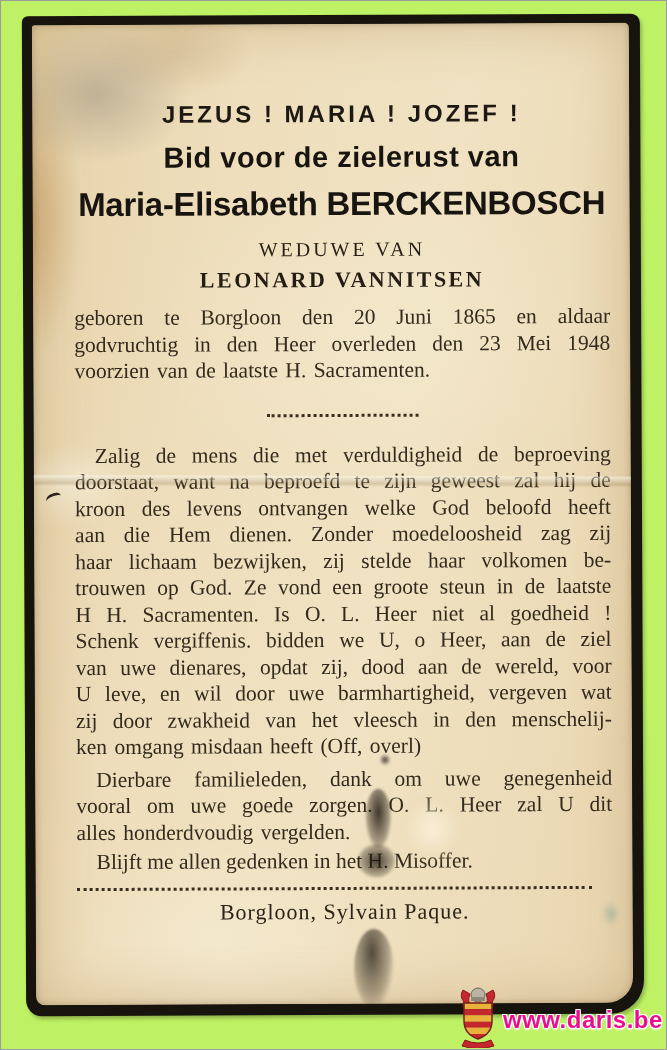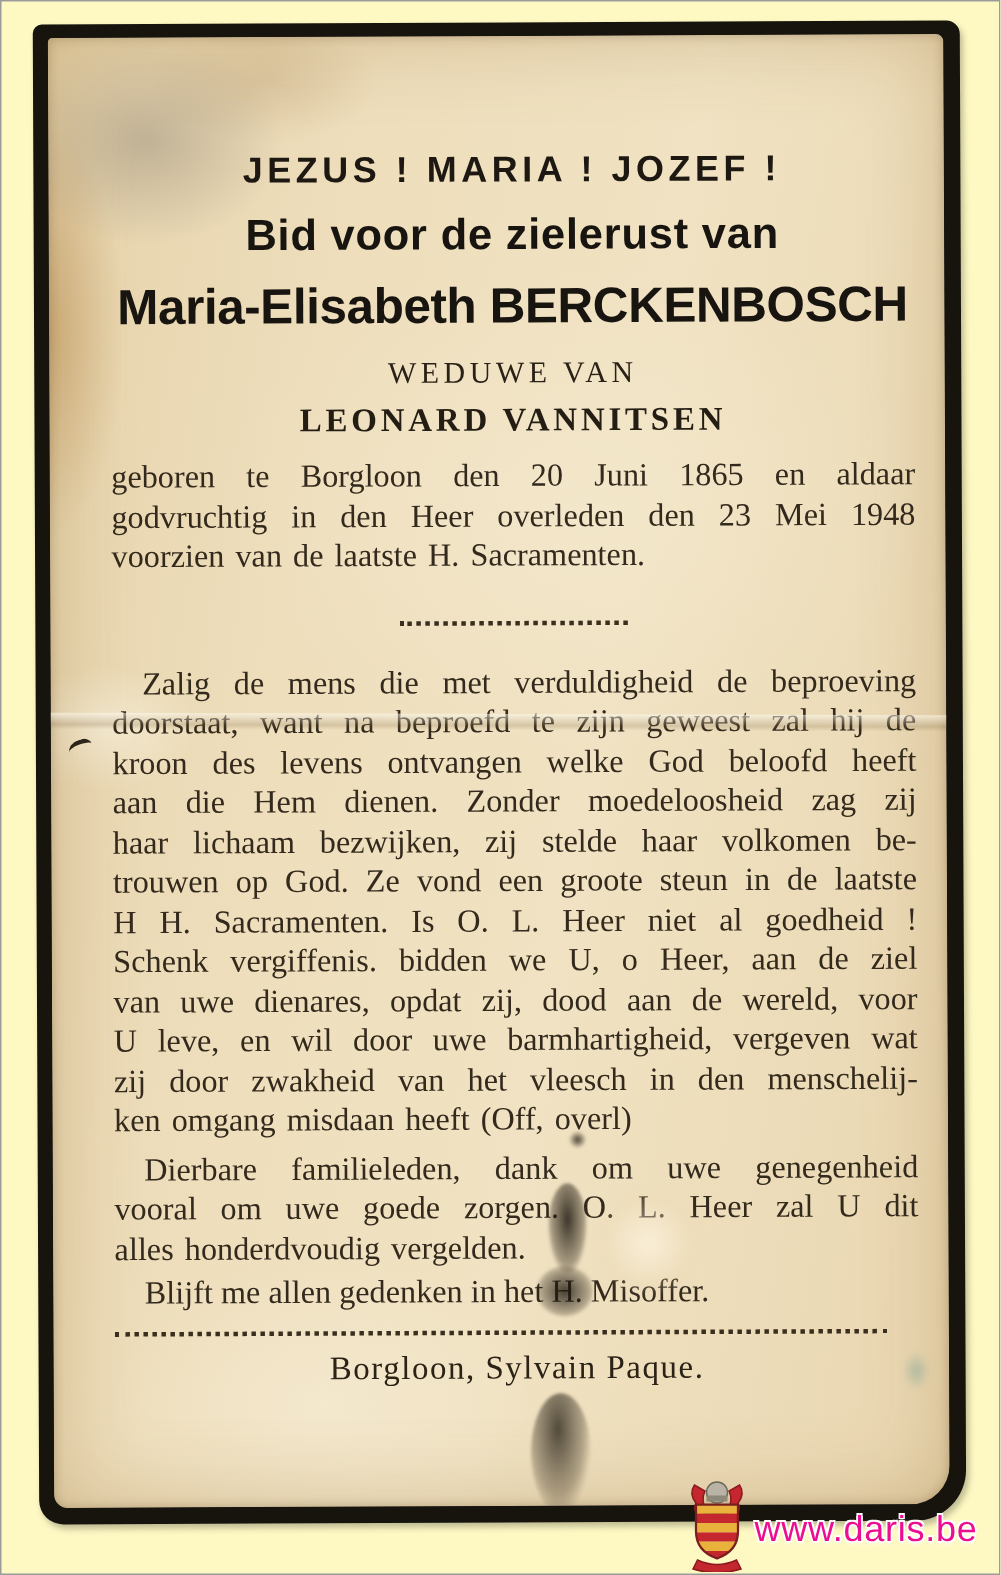--- a/index.html
+++ b/index.html
@@ -1,19 +1,19 @@
 <!DOCTYPE html>
 <html><head>
 <meta charset="utf-8">
 <style>
   html,body{margin:0;padding:0;}
   .page{
     position:relative;
     width:667px;height:1050px;
-    background:#fef9c3;
+    background:#bef264;
     box-shadow: inset 0 0 0 1px #9b9b9b;
     overflow:hidden;
     font-family:"Liberation Serif", serif;
   }
   
   .card{
     position:absolute; left:24px; top:15px;
     width:618px; height:1000px;
     background:#17130d;
     border-radius:6px 9px 34px 16px;
@@ -99,21 +99,21 @@
     border-bottom:3px dotted #3a2f1f; height:0;
   }
   .imprint{font-size:22px; margin-top:9px; letter-spacing:1px; text-align:center; color:#2c2317;}
   .vital{margin-top:8px;}
   .eulogy{margin-top:25px;}
   .family{margin-top:6px;}
   
   .wm-logo{position:absolute; left:457px; top:986px; width:42px; height:62px; z-index:5;}
   .wm-text{
     position:absolute; left:503px; top:1006px; z-index:5;
-    font-family:"Liberation Sans", sans-serif; font-weight:normal;
+    font-family:"Liberation Sans", sans-serif; font-weight:bold;
     font-size:24px; letter-spacing:.5px; color:#ec0d90;
     text-shadow:-1px -1px 0 #fff, 1px -1px 0 #fff, -1px 1px 0 #fff, 1px 1px 0 #fff, 0 2px 2px rgba(255,255,255,.8);
   }
 </style>
 </head>
 <body>
 
 <div class="page">
 
   <div class="card">

